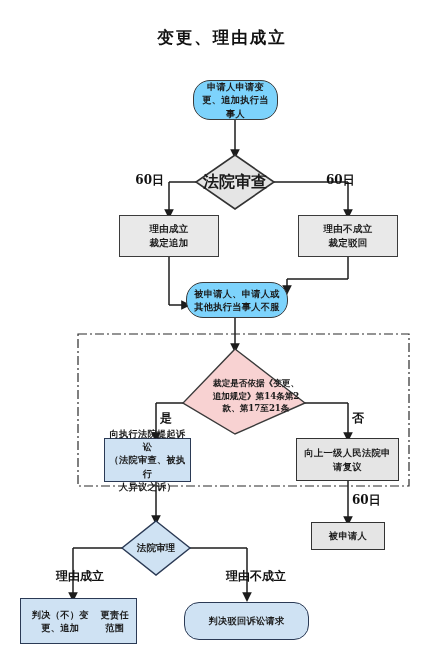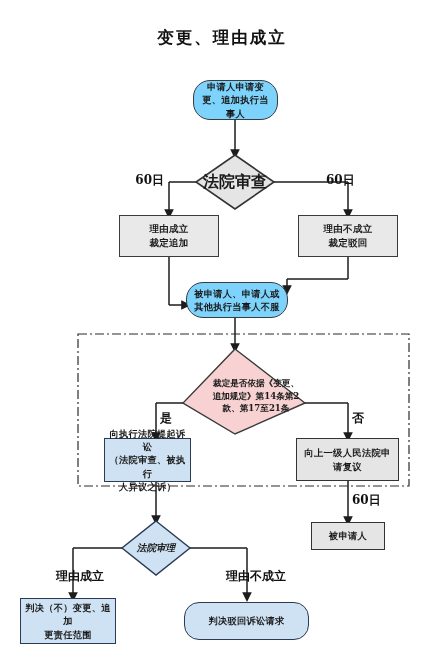--- a/index.html
+++ b/index.html
@@ -97,21 +97,21 @@
     display: flex;
     align-items: center;
     justify-content: center;
     text-align: center;
     font-weight: bold;
     z-index: 3;
     pointer-events: none;
   }
   .dlabel-gray { font-size: 16px; }
   .dlabel-pink { font-size: 8.6px; line-height: 1.5; }
-  .dlabel-blue { font-size: 9.6px; font-style: italic; }
+  .dlabel-blue { font-size: 9.6px; }
 
   
   .edge-label {
     position: absolute;
     font-size: 12px;
     font-weight: bold;
     color: #111;
     z-index: 4;
     white-space: nowrap;
   }
@@ -213,21 +213,21 @@
   </div>
 
   <div class="diamond-label dlabel-blue" style="left:122px; top:536px; width:68px; height:24px;">
     <span>法院审理</span>
   </div>
 
   <div class="node rect-orange" style="left:311px; top:522px; width:74px; height:28px;">
     <span>被申请人</span>
   </div>
 
-  <div class="node rect-blue" style="left:20px; top:598px; width:96px; height:46px; flex-direction:column;">
+  <div class="node rect-blue" style="left:20px; top:598px; width:117px; height:46px; flex-direction:row;">
     <span>判决（不）变更、追加</span>
     <span>更责任范围</span>
   </div>
 
   <div class="node rect-blue" style="left:184px; top:602px; width:125px; height:38px;border-radius:15px;">
     <span>判决驳回诉讼请求</span>
   </div>
 
   <div class="edge-label" style="left:164px; top:172px; transform:translateX(-100%);">60日</div>
 

